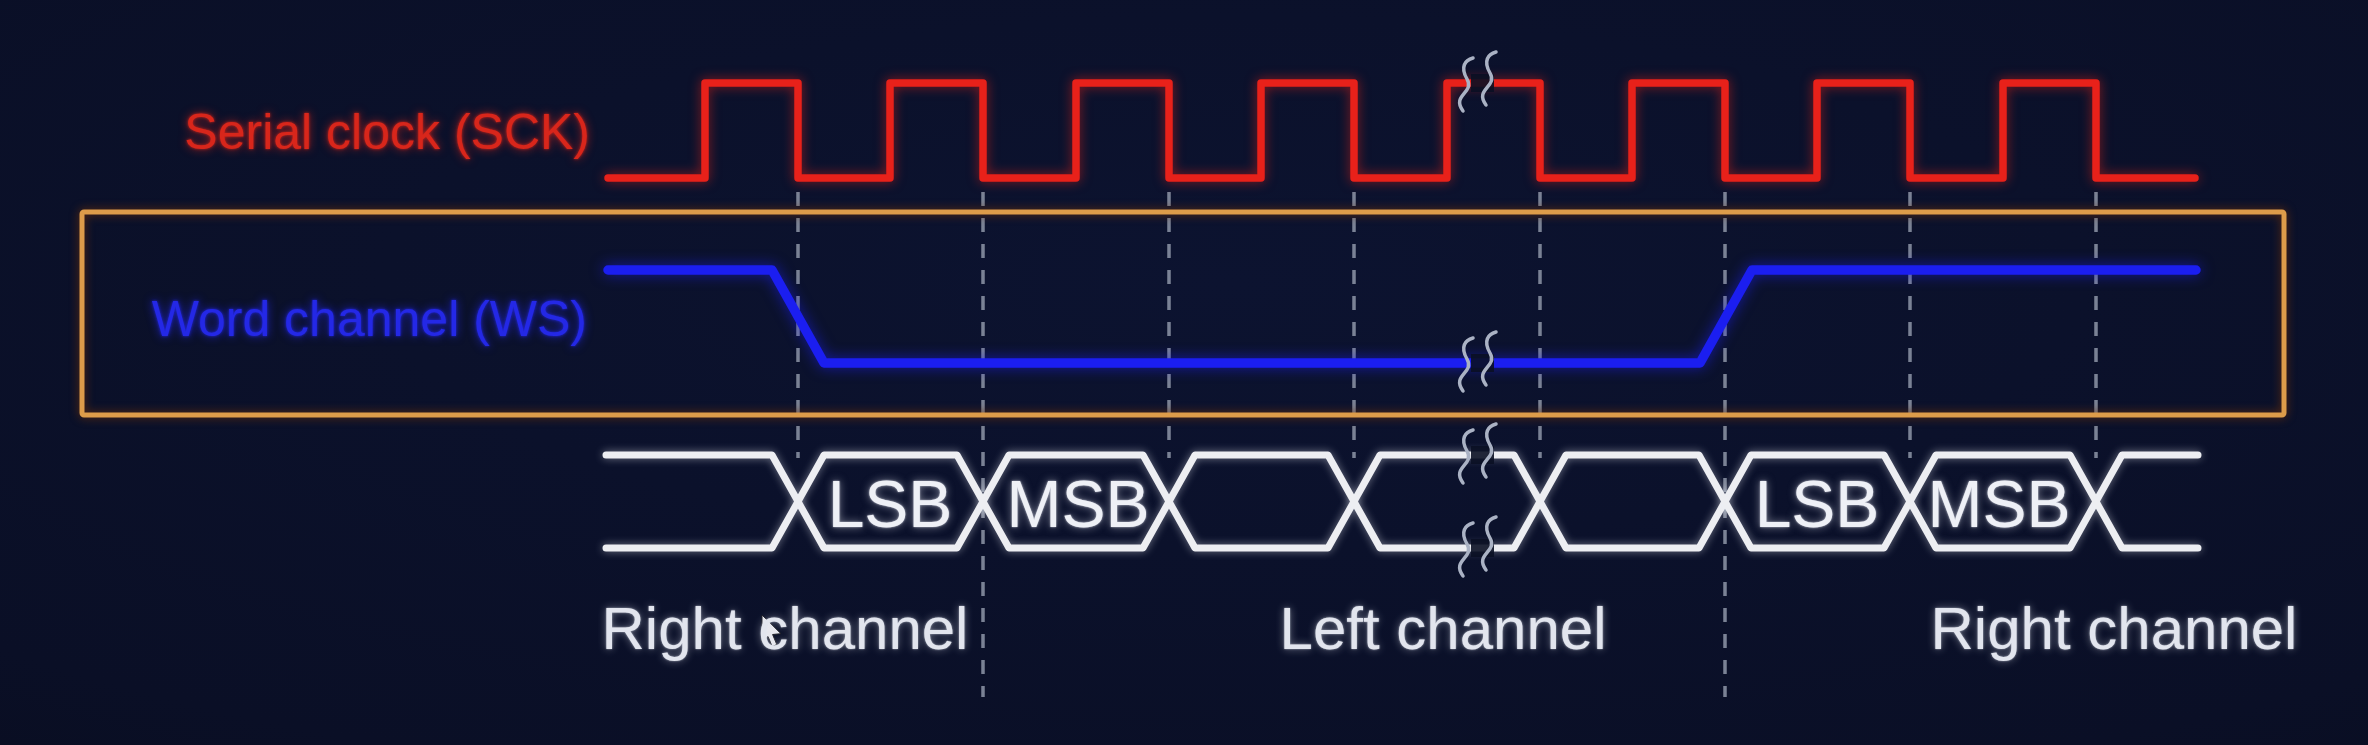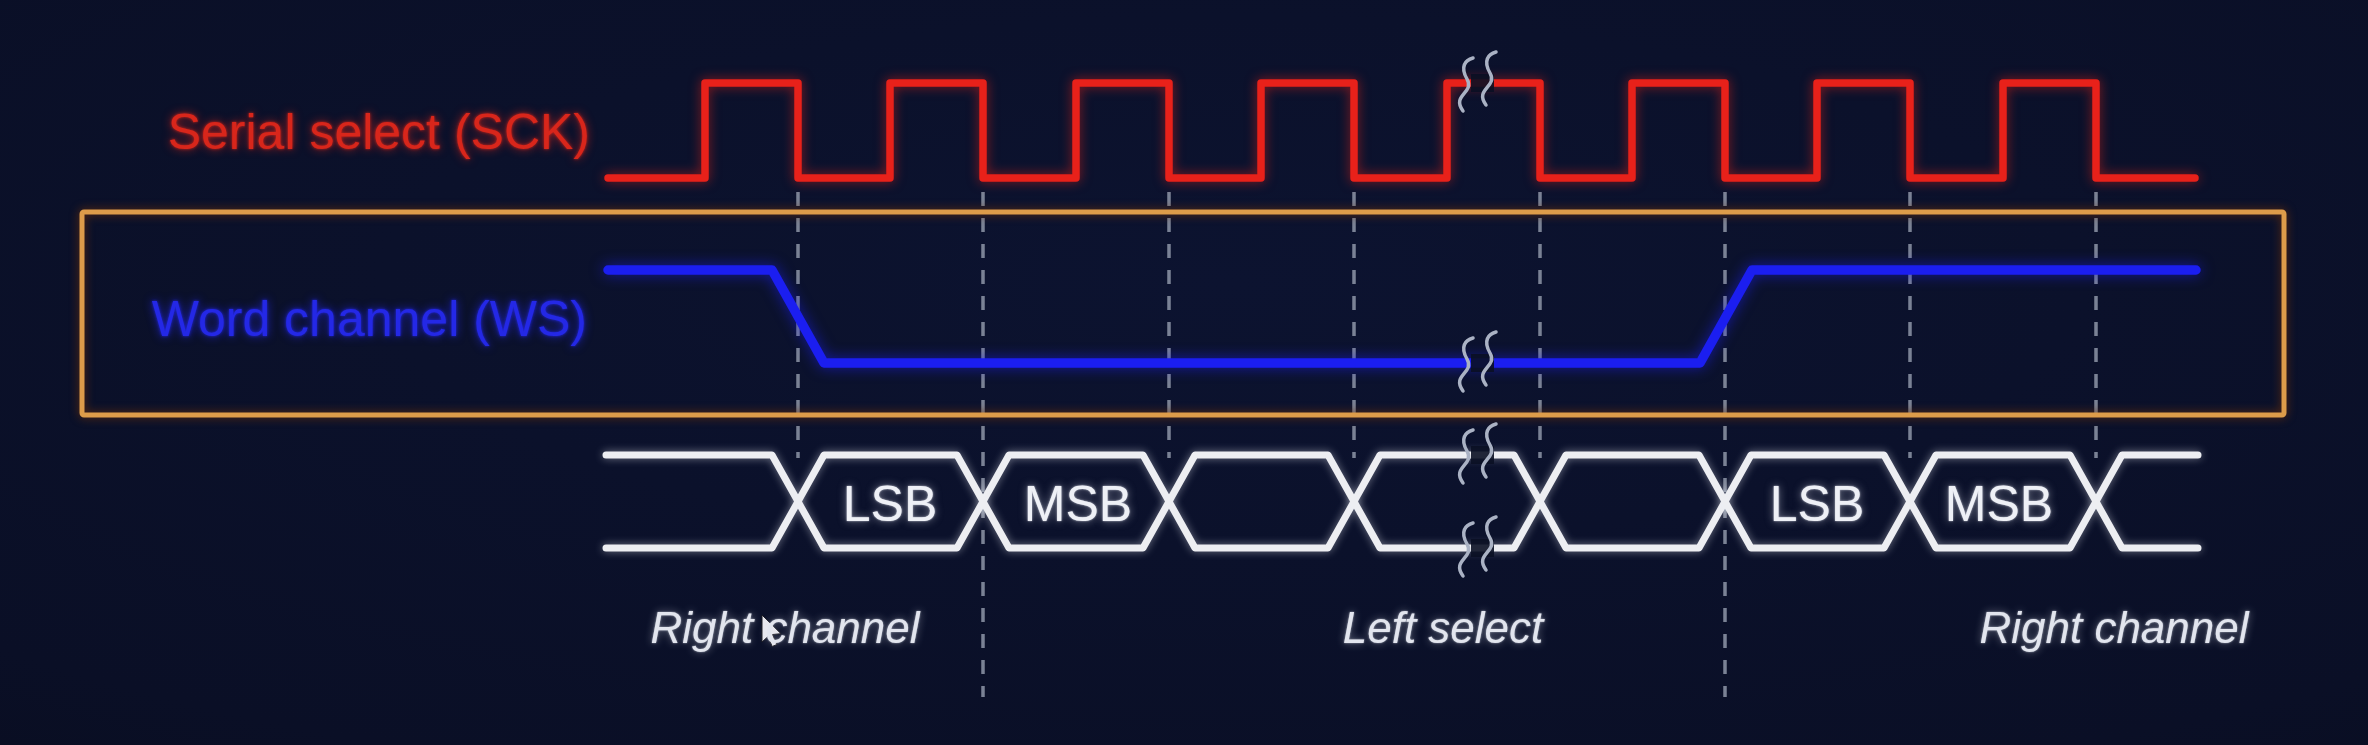--- a/index.html
+++ b/index.html
@@ -6,24 +6,24 @@
   #stage{
     position:relative;width:2368px;height:745px;overflow:hidden;
     background:radial-gradient(ellipse 130% 130% at 52% 38%, #0c1330 0%, #0a0f26 55%, #060912 100%);
     font-family:"Liberation Sans", sans-serif;
   }
   #wave-svg{position:absolute;left:0;top:0;}
   .sig-label{position:absolute;transform:translateY(-50%);font-size:50px;white-space:nowrap;filter:blur(.6px);}
   #lbl-sck{right:1778px;top:132px;color:#d8261b;text-shadow:0 0 10px rgba(216,38,27,.8),0 0 3px rgba(216,38,27,.9);}
   #lbl-ws{right:1781px;top:319px;color:#2428e6;text-shadow:0 0 10px rgba(36,40,230,.85),0 0 3px rgba(36,40,230,.9);}
   #lbl-sd{right:1778px;top:506px;color:#e9ebf1;text-shadow:0 0 9px rgba(230,234,245,.55),0 0 2px rgba(230,234,245,.8);}
-  .cell-label{position:absolute;transform:translate(-50%,-50%);font-size:50px;color:#eef0f6;white-space:nowrap;
+  .cell-label{position:absolute;transform:translate(-50%,-50%);font-size:66px;color:#eef0f6;white-space:nowrap;
     text-shadow:0 0 8px rgba(235,238,248,.5),0 0 2px rgba(235,238,248,.8);filter:blur(.5px);}
-  .channel-label{position:absolute;transform:translate(-50%,-50%);font-size:44px;color:#e2e5ee;white-space:nowrap;
-    text-shadow:0 0 8px rgba(225,229,240,.45),0 0 2px rgba(225,229,240,.7);filter:blur(.5px);font-style:italic;}
+  .channel-label{position:absolute;transform:translate(-50%,-50%);font-size:60px;color:#e2e5ee;white-space:nowrap;
+    text-shadow:0 0 8px rgba(225,229,240,.45),0 0 2px rgba(225,229,240,.7);filter:blur(.5px);}
   .glow-red{filter:drop-shadow(0 0 6px rgba(232,33,22,.6));}
   .glow-blue{filter:drop-shadow(0 0 7px rgba(27,30,240,.65));}
   .glow-white{filter:drop-shadow(0 0 4px rgba(238,240,248,.45));}
   .glow-box{filter:drop-shadow(0 0 5px rgba(110,48,8,.95));}
 </style>
 </head>
 <body>
 
 <div id="stage">
   <svg id="wave-svg" width="2368" height="745" viewBox="0 0 2368 745">
@@ -48,27 +48,27 @@
       <path d="M 1486 385 C 1474 369, 1498 367, 1490 353 C 1483 341, 1488 334, 1496 332" fill="none" stroke="#aab2c4" stroke-width="3.5" stroke-linecap="round"></path>
       <rect x="1471" y="446" width="23" height="18" fill="#0a0f24" opacity="0.9"></rect>
       <path d="M 1463 483 C 1451 467, 1475 465, 1467 451 C 1460 439, 1465 432, 1473 430" fill="none" stroke="#aab2c4" stroke-width="3.5" stroke-linecap="round"></path>
       <path d="M 1486 477 C 1474 461, 1498 459, 1490 445 C 1483 433, 1488 426, 1496 424" fill="none" stroke="#aab2c4" stroke-width="3.5" stroke-linecap="round"></path>
       <rect x="1471" y="539" width="23" height="18" fill="#0a0f24" opacity="0.9"></rect>
       <path d="M 1463 576 C 1451 560, 1475 558, 1467 544 C 1460 532, 1465 525, 1473 523" fill="none" stroke="#aab2c4" stroke-width="3.5" stroke-linecap="round"></path>
       <path d="M 1486 570 C 1474 554, 1498 552, 1490 538 C 1483 526, 1488 519, 1496 517" fill="none" stroke="#aab2c4" stroke-width="3.5" stroke-linecap="round"></path>
       <path d="M 762 615 l 0 27 l 6 -5.5 l 4.2 10 l 4.6 -2 l -4.2 -10 l 8.4 -0.8 Z" fill="#e8e8ee" stroke="#1a1a22" stroke-width="1"></path>
     </svg>
 
-  <div class="sig-label" id="lbl-sck">Serial select (SCK)</div>
+  <div class="sig-label" id="lbl-sck">Serial clock (SCK)</div>
   <div class="sig-label" id="lbl-ws">Word channel (WS)</div>
 
   <div id="cell-labels">
       <div class="cell-label" style="left: 890px; top: 504px;">LSB</div>
       <div class="cell-label" style="left: 1078px; top: 504px;">MSB</div>
       <div class="cell-label" style="left: 1817px; top: 504px;">LSB</div>
       <div class="cell-label" style="left: 1999px; top: 504px;">MSB</div>
     </div>
   <div id="channel-labels">
       <div class="channel-label" style="left: 785px; top: 628px;">Right channel</div>
-      <div class="channel-label" style="left: 1443px; top: 628px;">Left select</div>
+      <div class="channel-label" style="left: 1443px; top: 628px;">Left channel</div>
       <div class="channel-label" style="left: 2114px; top: 628px;">Right channel</div>
     </div>
 </div>
 
 </body></html>

